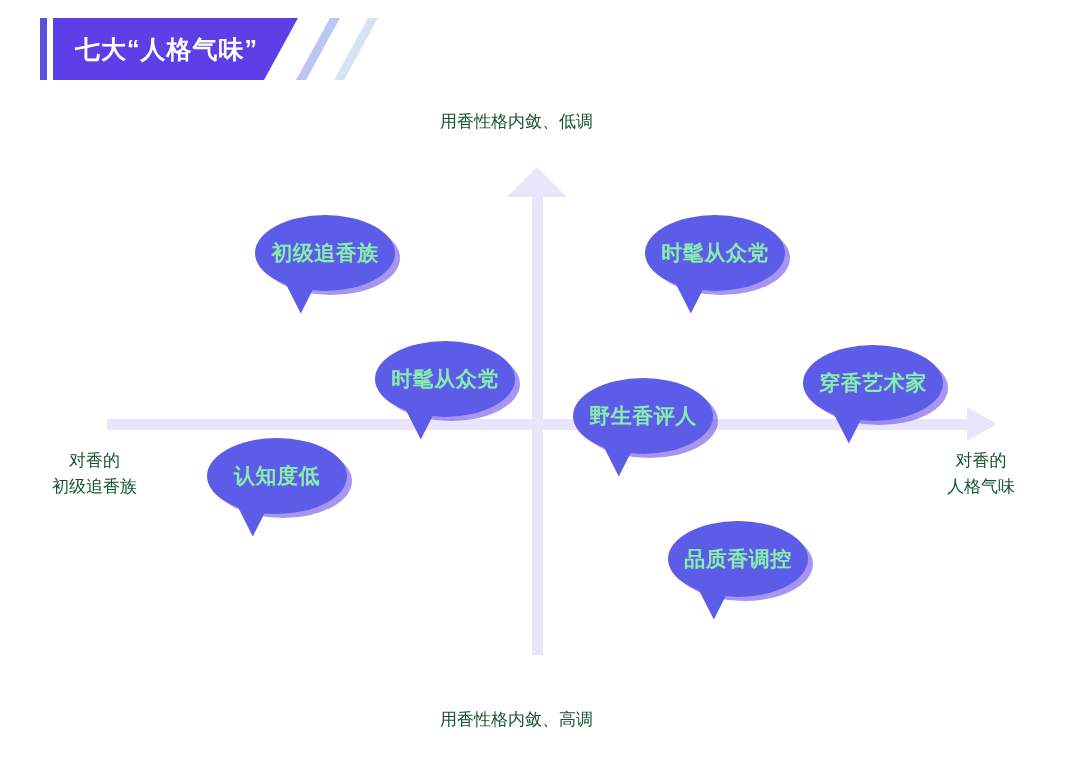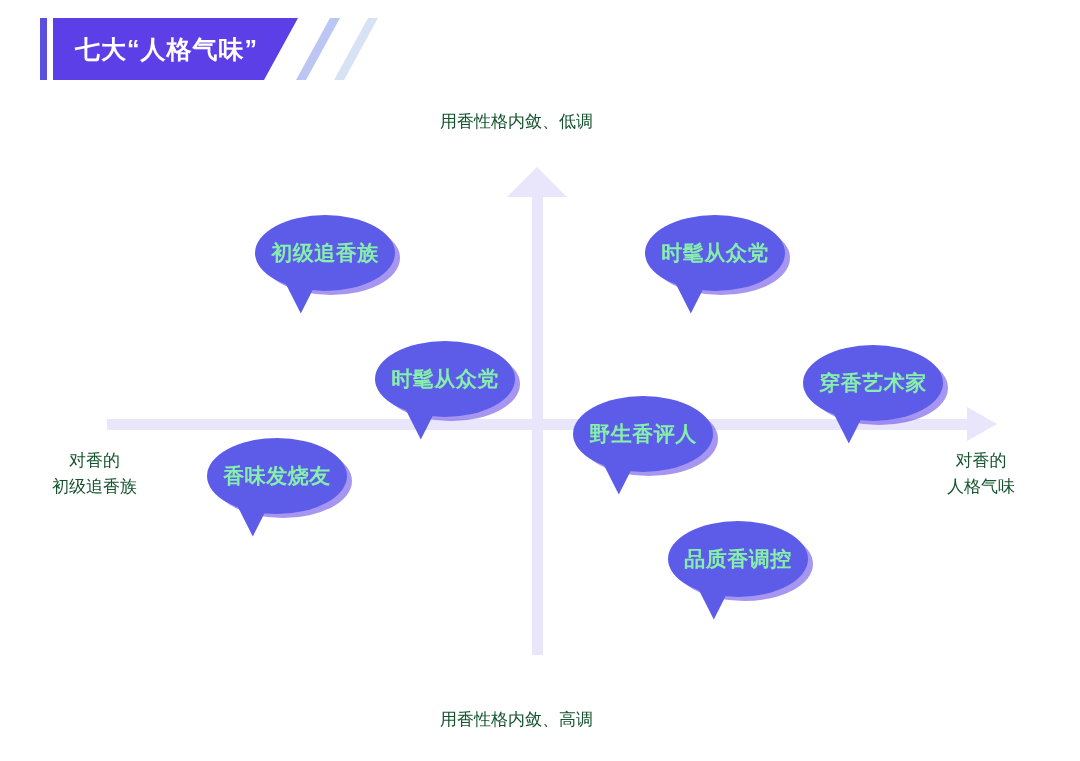--- a/index.html
+++ b/index.html
@@ -184,35 +184,35 @@
         <span class="bubble-label">时髦从众党</span>
         <div class="bubble-tail"></div>
       </div>
     </div>
     <div class="bubble" style="left: 375px; top: 341px; width: 140px; height: 76px; align-items: flex-end;">
       <div class="bubble-body">
         <span class="bubble-label">时髦从众党</span>
         <div class="bubble-tail"></div>
       </div>
     </div>
-    <div class="bubble" style="left: 573px; top: 396px; width: 140px; height: 76px;">
+    <div class="bubble" style="left: 573px; top: 378px; width: 140px; height: 76px;">
       <div class="bubble-body">
         <span class="bubble-label">野生香评人</span>
         <div class="bubble-tail"></div>
       </div>
     </div>
     <div class="bubble" style="left: 803px; top: 345px; width: 140px; height: 76px; align-items: center;">
       <div class="bubble-body">
         <span class="bubble-label">穿香艺术家</span>
         <div class="bubble-tail"></div>
       </div>
     </div>
     <div class="bubble" style="left: 207px; top: 438px; width: 140px; height: 76px;">
       <div class="bubble-body">
-        <span class="bubble-label">香味发烧友</span>
+        <span class="bubble-label">认知度低</span>
         <div class="bubble-tail"></div>
       </div>
     </div>
     <div class="bubble" style="left: 668px; top: 521px; width: 140px; height: 76px;">
       <div class="bubble-body">
         <span class="bubble-label">品质香调控</span>
         <div class="bubble-tail"></div>
       </div>
     </div>
   </div>

